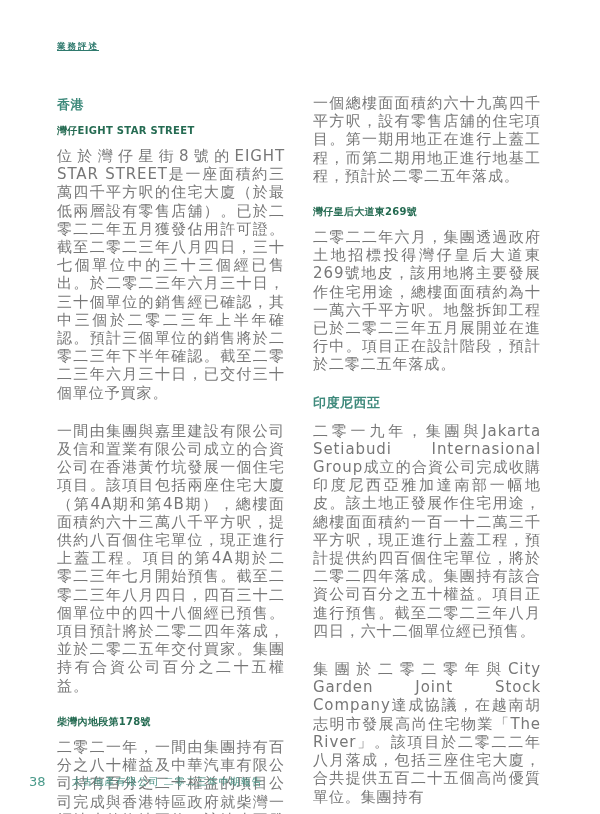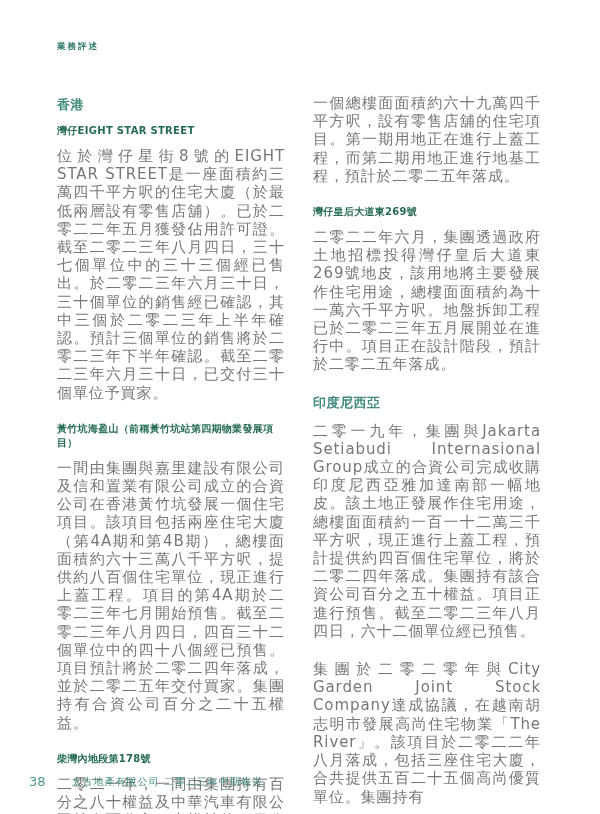--- a/index.html
+++ b/index.html
@@ -1,40 +1,39 @@
 <!DOCTYPE html>
 <html><head>
 <meta charset="utf-8">
 <style>
   html, body { margin: 0; padding: 0; background: #ffffff; }
   body { width: 600px; height: 814px; position: relative; overflow: hidden;
          font-family: "DejaVu Sans", "Liberation Sans", sans-serif; color: #6b6b6b; }
   .header-label { position: absolute; left: 57px; top: 41px; font-size: 8.5px; letter-spacing: 2px;
-                  color: #2f7a6e; font-weight: bold; }
+                  color: #2f7a6e; font-weight: bold; text-decoration: underline; }
   .col { position: absolute; top: 96px; width: 228px; }
   .col-left { left: 57px; }
   .col-right { left: 313px; top: 94px; }
   .region { font-size: 13px; color: #3f8a7c; margin: 0 0 10px 0; font-weight: bold; letter-spacing: 0.5px; }
   .subhead { font-size: 10px; color: #256b52; font-weight: bold; margin: 8px 0 9px 0; letter-spacing: 0.3px; }
   .para { font-size: 15px; line-height: 18.2px; text-align: justify; margin: 0 0 20px 0; color: #777; letter-spacing: 0.9px; }
   .gap-region { margin-top: 0; }
   .footer { position: absolute; top: 774px; left: 29px; font-size: 8px; color: #3f8a7c; display: flex; gap: 26px; }
   .footer .pg { color: #4a9a8a; font-size: 13px; }
   .footer .title { letter-spacing: 1px; font-size: 10px; padding-top: 1px; }
 </style>
 </head>
 <body>
 
 <div class="header-label">業務評述</div>
 
 <div class="col col-left">
   <h2 class="region">香港</h2>
   <h3 class="subhead">灣仔EIGHT STAR STREET</h3>
   <p class="para">位於灣仔星街8號的EIGHT STAR STREET是一座面積約三萬四千平方呎的住宅大廈（於最低兩層設有零售店舖）。已於二零二二年五月獲發佔用許可證。截至二零二三年八月四日，三十七個單位中的三十三個經已售出。於二零二三年六月三十日，三十個單位的銷售經已確認，其中三個於二零二三年上半年確認。預計三個單位的銷售將於二零二三年下半年確認。截至二零二三年六月三十日，已交付三十個單位予買家。</p>
-  <h3 class="subhead">黃竹坑海盈山（前稱黃竹坑站第四期物業發展項目）</h3>
   <p class="para">一間由集團與嘉里建設有限公司及信和置業有限公司成立的合資公司在香港黃竹坑發展一個住宅項目。該項目包括兩座住宅大廈（第4A期和第4B期），總樓面面積約六十三萬八千平方呎，提供約八百個住宅單位，現正進行上蓋工程。項目的第4A期於二零二三年七月開始預售。截至二零二三年八月四日，四百三十二個單位中的四十八個經已預售。項目預計將於二零二四年落成，並於二零二五年交付買家。集團持有合資公司百分之二十五權益。</p>
   <h3 class="subhead">柴灣內地段第178號</h3>
   <p class="para">二零二一年，一間由集團持有百分之八十權益及中華汽車有限公司持有百分之二十權益的項目公司完成與香港特區政府就柴灣一幅地皮的換地要約。該地皮正發展為</p>
 </div>
 
 <div class="col col-right">
   <p class="para">一個總樓面面積約六十九萬四千平方呎，設有零售店舖的住宅項目。第一期用地正在進行上蓋工程，而第二期用地正進行地基工程，預計於二零二五年落成。</p>
   <h3 class="subhead">灣仔皇后大道東269號</h3>
   <p class="para">二零二二年六月，集團透過政府土地招標投得灣仔皇后大道東269號地皮，該用地將主要發展作住宅用途，總樓面面積約為十一萬六千平方呎。地盤拆卸工程已於二零二三年五月展開並在進行中。項目正在設計階段，預計於二零二五年落成。</p>
   <h2 class="region gap-region">印度尼西亞</h2>

